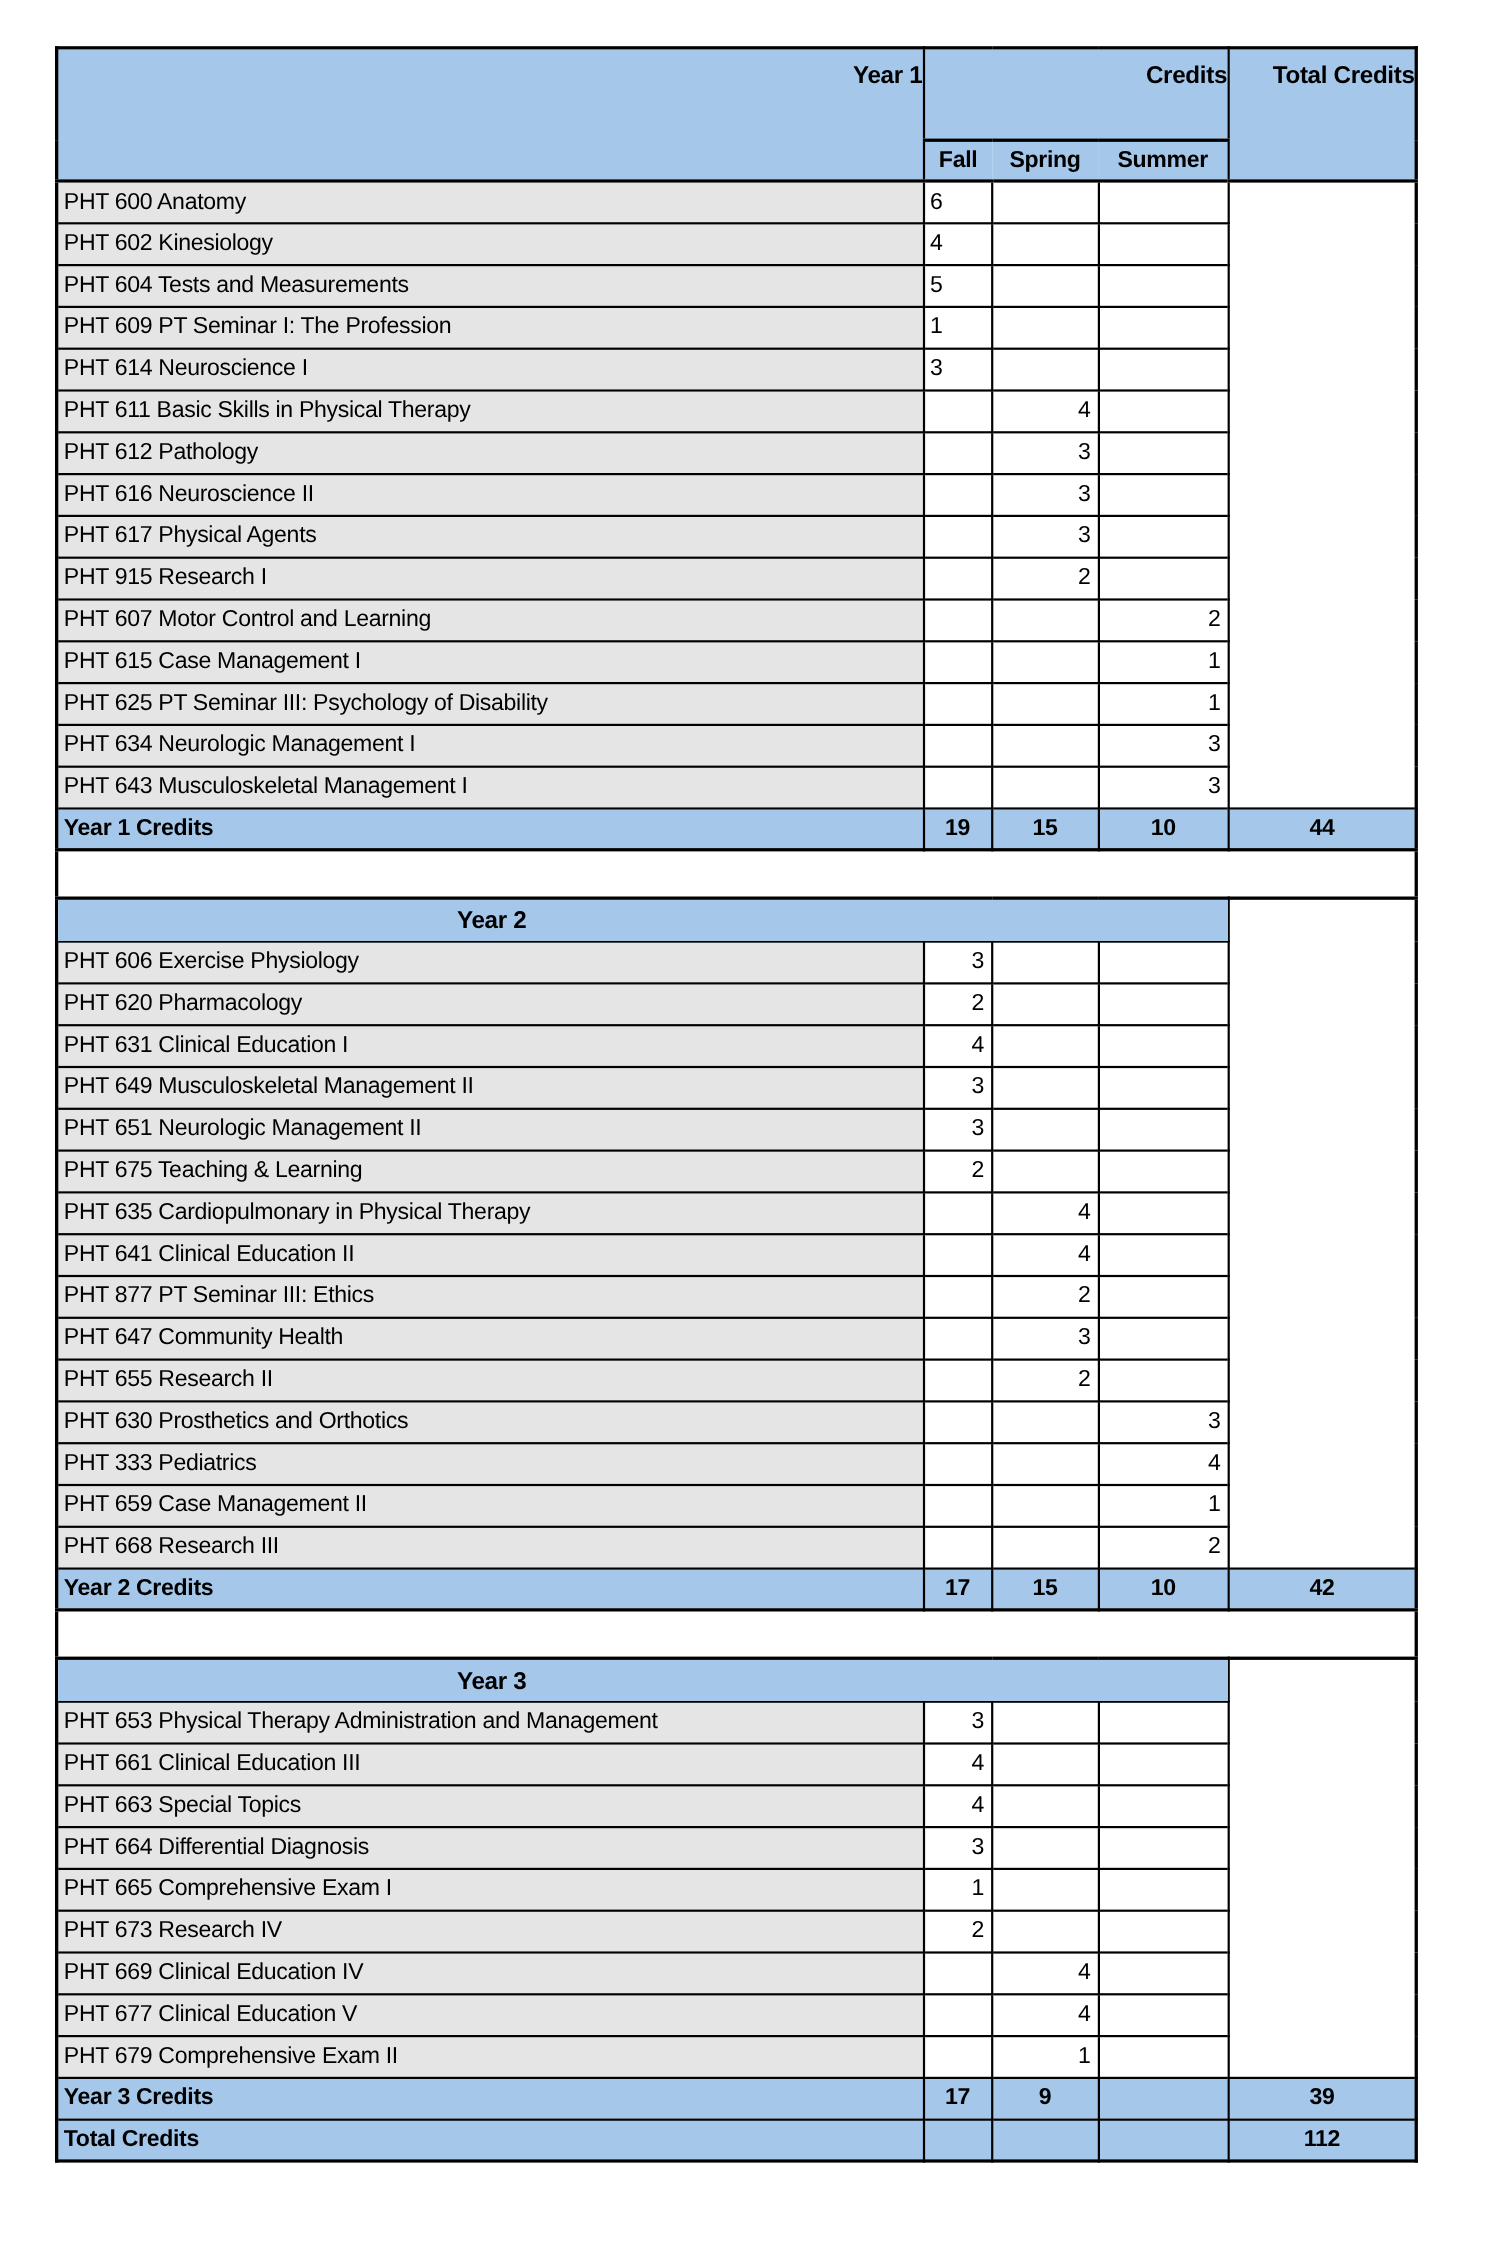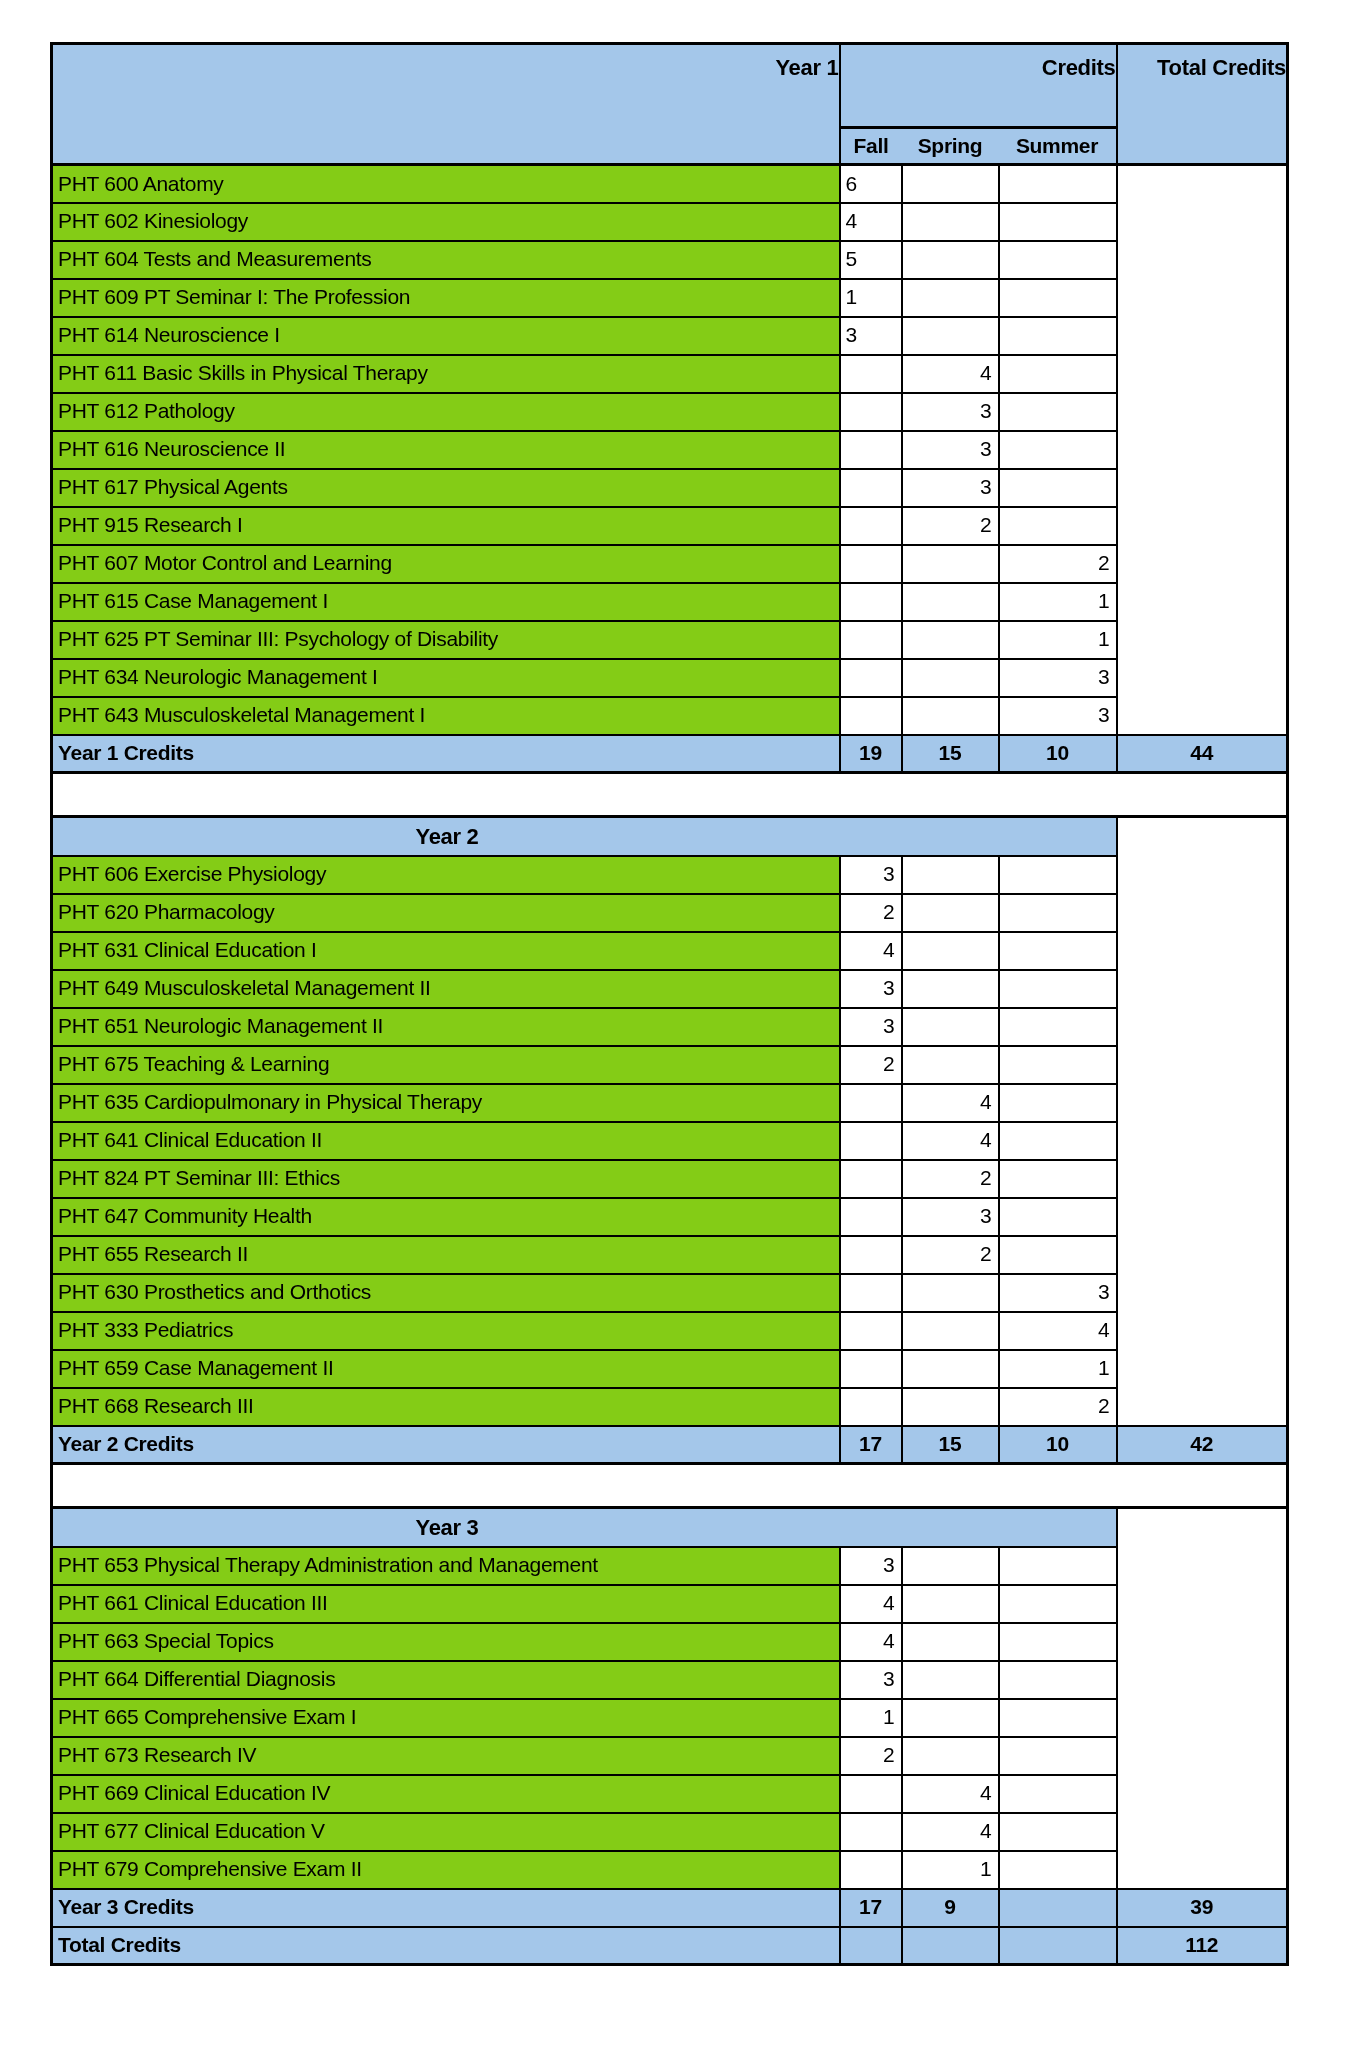--- a/index.html
+++ b/index.html
@@ -52,21 +52,21 @@
     border-right: none;
     border-top: none;
     border-bottom: 3px solid #000;
     text-align: center;
   }
   
   tr.course-row  { height: 38px; }
   tr.credits-row { height: 38px; }
   tr.gap-row     { height: 44px; }
   tr.year-row    { height: 39px; }
-  td.name-cell   { padding-left: 5px; background: #84cc16; }
+  td.name-cell   { padding-left: 5px; background: #e5e5e5; }
   td.num-cell    { background: #fff; }
   td.num-left    { text-align: left;  padding-left: 5px; }
   td.num-right   { text-align: right; padding-right: 6px; }
   td.num-center  { text-align: center; margin-top: 21px; }
   td.total-merged { background: #fff; }
   td.gap-cell { background: #fff; border-left: none; border-right: none; border-top: 3px solid #000; border-bottom: 3px solid #000; }
   td.year-hdr-cell { position: relative; text-decoration: underline; }
   td.year-hdr-cell .year-hdr-label {
     position: absolute;
     left: 0; top: 0;
@@ -253,21 +253,21 @@
           <td class="num-cell num-right">4</td>
           <td class="num-cell num-right"></td>
         </tr>
         <tr class="course-row">
           <td class="name-cell">PHT 641 Clinical Education II</td>
           <td class="num-cell num-right"></td>
           <td class="num-cell num-right">4</td>
           <td class="num-cell num-right"></td>
         </tr>
         <tr class="course-row">
-          <td class="name-cell">PHT 824 PT Seminar III: Ethics</td>
+          <td class="name-cell">PHT 877 PT Seminar III: Ethics</td>
           <td class="num-cell num-right"></td>
           <td class="num-cell num-right">2</td>
           <td class="num-cell num-right"></td>
         </tr>
         <tr class="course-row">
           <td class="name-cell">PHT 647 Community Health</td>
           <td class="num-cell num-right"></td>
           <td class="num-cell num-right">3</td>
           <td class="num-cell num-right"></td>
         </tr>

